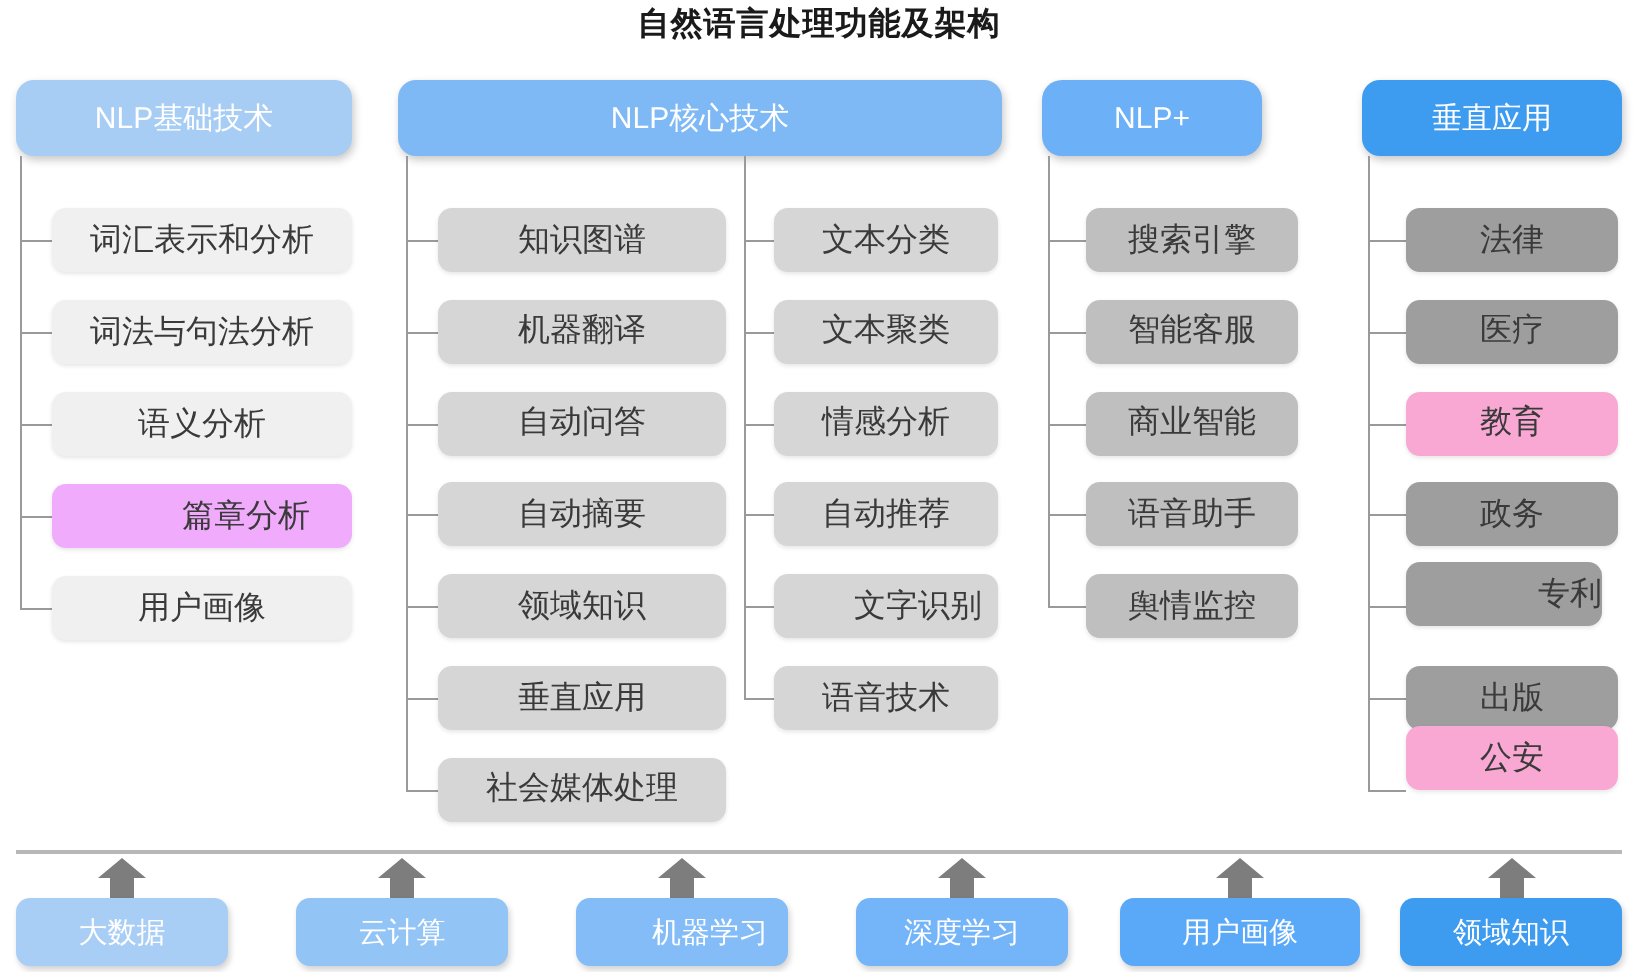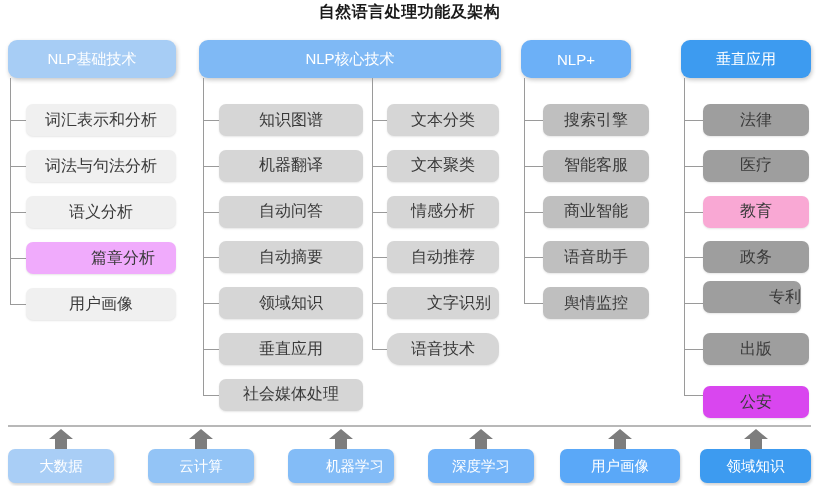--- a/index.html
+++ b/index.html
@@ -192,21 +192,21 @@
     </div>
     <div class="connector-stub" style="left: 372px; top: 257px; width: 15px; background: rgb(154, 154, 154);"></div>
     <div class="node" style="left: 387px; top: 241.4px; width: 112px; background: rgb(214, 214, 214);">
       <span>自动推荐</span>
     </div>
     <div class="connector-stub" style="left: 372px; top: 303px; width: 15px; background: rgb(154, 154, 154);"></div>
     <div class="node" style="left: 387px; top: 287.2px; width: 112px; background: rgb(214, 214, 214); padding-left: 32px;">
       <span>文字识别</span>
     </div>
     <div class="connector-stub" style="left: 372px; top: 349px; width: 15px; background: rgb(154, 154, 154);"></div>
-    <div class="node" style="left: 387px; top: 333px; width: 112px; background: rgb(214, 214, 214); border-radius: 13px;">
+    <div class="node" style="left: 387px; top: 333px; width: 112px; background: rgb(214, 214, 214);">
       <span>语音技术</span>
     </div>
     <div class="connector-trunk" style="left: 372px; top: 78px; height: 271px; background: rgb(154, 154, 154);"></div>
     <div class="connector-stub" style="left: 524px; top: 120px; width: 19px; background: rgb(154, 154, 154);"></div>
     <div class="node" style="left: 543px; top: 104px; width: 106px; background: rgb(191, 191, 191); justify-content: center;">
       <span>搜索引擎</span>
     </div>
     <div class="connector-stub" style="left: 524px; top: 166px; width: 19px; background: rgb(154, 154, 154);"></div>
     <div class="node" style="left: 543px; top: 149.8px; width: 106px; background: rgb(191, 191, 191);">
       <span>智能客服</span>
@@ -242,21 +242,21 @@
     </div>
     <div class="connector-stub" style="left: 684px; top: 303px; width: 19px; background: rgb(154, 154, 154);"></div>
     <div class="node" style="left: 703px; top: 281px; width: 98px; background: rgb(158, 158, 158); justify-content: flex-end;">
       <span>专利</span>
     </div>
     <div class="connector-stub" style="left: 684px; top: 349px; width: 19px; background: rgb(154, 154, 154);"></div>
     <div class="node" style="left: 703px; top: 333px; width: 106px; background: rgb(158, 158, 158);">
       <span>出版</span>
     </div>
     <div class="connector-stub" style="left: 684px; top: 395px; width: 19px; background: rgb(154, 154, 154);"></div>
-    <div class="node" style="left: 703px; top: 386px; width: 106px; background: #d946ef;">
+    <div class="node" style="left: 703px; top: 363px; width: 106px; background: #f9a8d4;">
       <span>公安</span>
     </div>
     <div class="connector-trunk" style="left: 684px; top: 78px; height: 317px; background: rgb(154, 154, 154);"></div>
   </div>
 
 <div class="divider-line" style="background: rgb(184, 184, 184);"></div>
 
 <div id="foundation-layer">
     <div class="arrow-up" style="left: 48px;">
       <svg width="26" height="20" viewBox="0 0 26 20">

